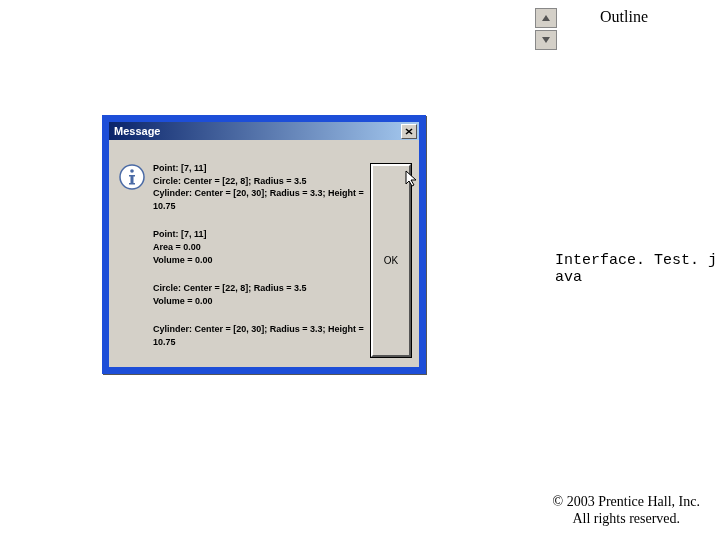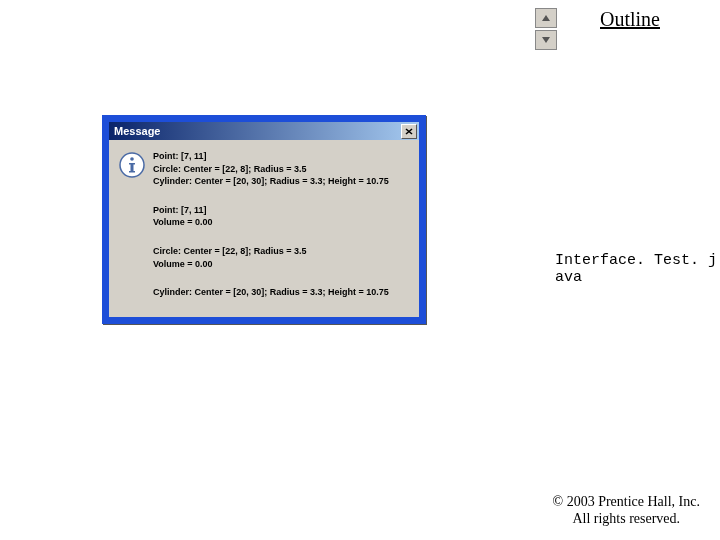--- a/index.html
+++ b/index.html
@@ -31,22 +31,21 @@
     align-items: center;
     justify-content: center;
     cursor: pointer;
     margin-bottom: 2px;
   }
   .arrow-btn svg { display: block; }
   .outline-label {
     position: absolute;
     top: 8px;
     left: 600px;
-    font-size: 20px;
-    text-decoration: underline;
+    font-size: 16px;
     font-family: "Times New Roman", serif;
   }
   .dialog {
     position: absolute;
     top: 115px;
     left: 102px;
     width: 310px;
     background: #d4d0c8;
     border: 7px solid #1d4ed8;
     box-shadow: 1px 1px 0 #555;
@@ -73,21 +72,21 @@
     border: 1px solid #fff;
     border-right-color: #555;
     border-bottom-color: #555;
     display: flex;
     align-items: center;
     justify-content: center;
     cursor: pointer;
   }
   .close-btn svg { display: block; }
   .dialog-body {
-    padding: 10px 8px 10px 8px;
+    padding: 22px 8px 10px 8px;
     display: flex;
     flex-direction: row;
   }
   .dialog-content-row {
     display: flex;
     align-items: flex-start;
   }
   .info-icon {
     width: 26px;
     height: 26px;
@@ -192,30 +191,39 @@
         </svg>
       </div>
       <div class="msg-text">
         <div class="msg-block">
           <div>Point: [7, 11]</div>
           <div>Circle: Center = [22, 8]; Radius = 3.5</div>
           <div>Cylinder: Center = [20, 30]; Radius = 3.3; Height = 10.75</div>
         </div>
         <div class="msg-block">
           <div>Point: [7, 11]</div>
+          <div>Area = 0.00</div>
           <div>Volume = 0.00</div>
         </div>
         <div class="msg-block">
           <div>Circle: Center = [22, 8]; Radius = 3.5</div>
           <div>Volume = 0.00</div>
         </div>
         <div class="msg-block">
           <div>Cylinder: Center = [20, 30]; Radius = 3.3; Height = 10.75</div>
         </div>
       </div>
+    </div>
+    <div class="ok-row">
+      <button class="ok-btn">OK</button>
+      <span class="cursor">
+        <svg width="14" height="18">
+          <polygon points="1,1 1,14 4,11 7,16 9,15 6,10 11,10" fill="#fff" stroke="#000" stroke-width="1"></polygon>
+        </svg>
+      </span>
     </div>
   </div>
 </div>
 
 <div class="side-text">Interface. Test. j
 ava</div>
 
 <div class="footer">
   <div>© 2003 Prentice Hall, Inc.</div>
   <div>All rights reserved.</div>

